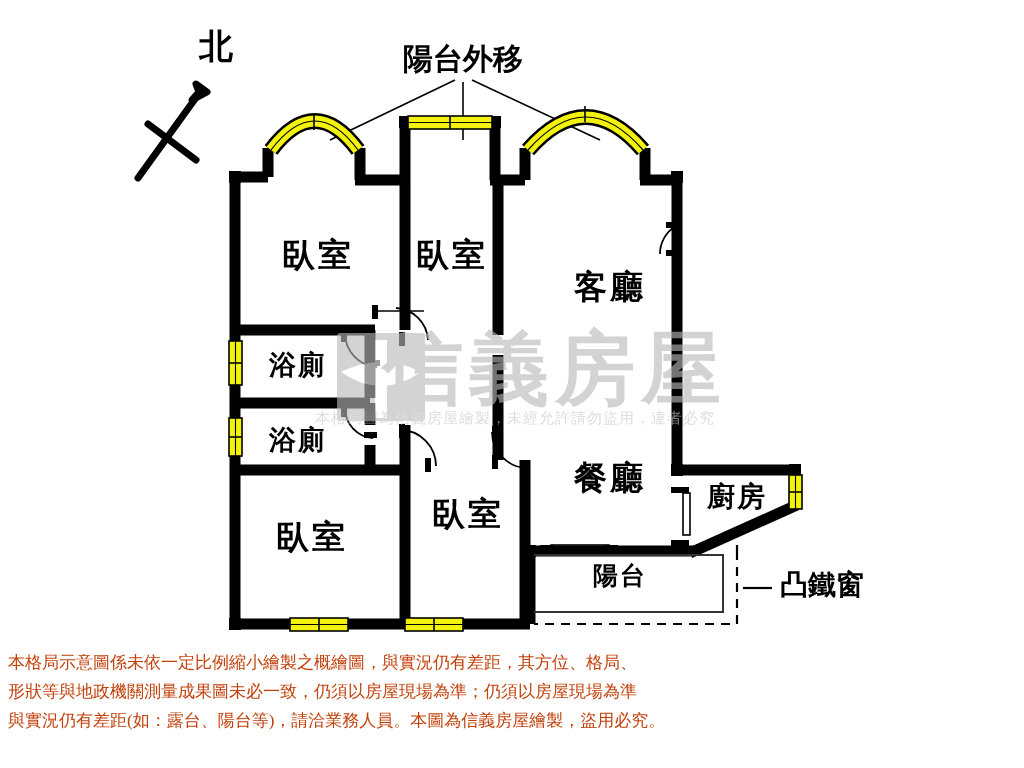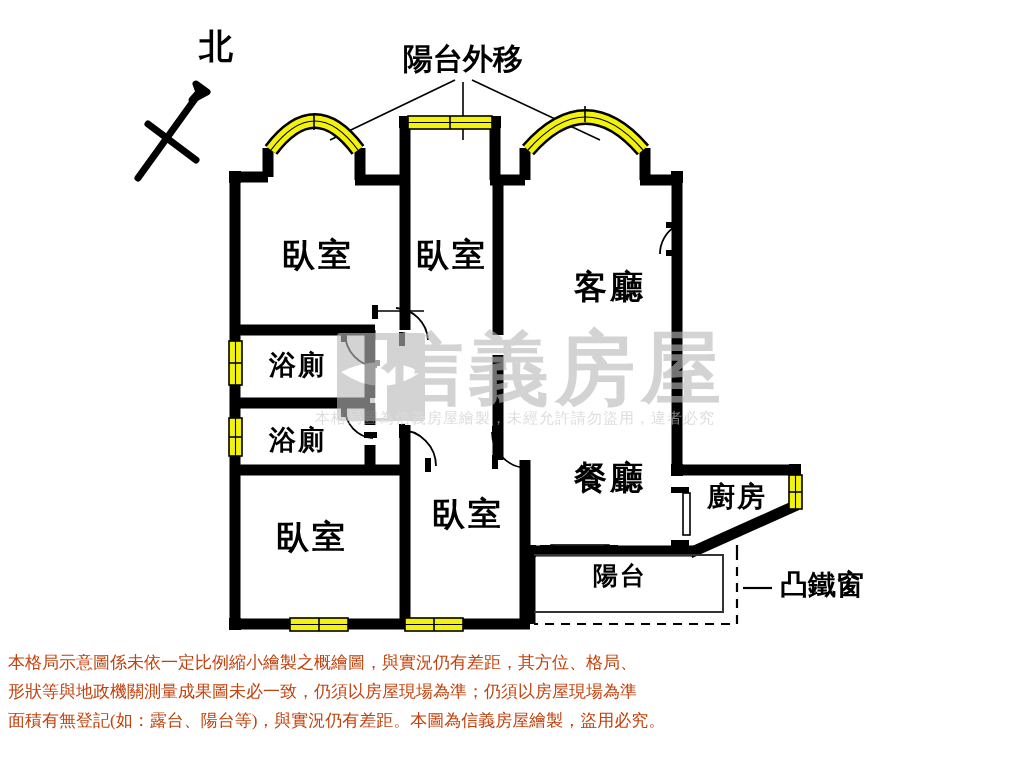--- a/index.html
+++ b/index.html
@@ -287,16 +287,16 @@
     <text class="room-label" x="312" y="540" style="font-size:33px; letter-spacing:3px">臥室</text>
     <text class="room-label" x="468" y="517" style="font-size:33px; letter-spacing:3px">臥室</text>
     <text class="room-label" x="737" y="500" style="font-size:28px; letter-spacing:2px">廚房</text>
     <text class="room-label" x="620" y="578" style="font-size:25px; letter-spacing:2px">陽台</text>
 
   </svg>
 
   <div id="disclaimer" style="position:absolute; left:8px; top:648px; width:1008px;">
     <span class="dl-line">本格局示意圖係未依一定比例縮小繪製之概繪圖，與實況仍有差距，其方位、格局、</span>
     <span class="dl-line">形狀等與地政機關測量成果圖未必一致，仍須以房屋現場為準；仍須以房屋現場為準</span>
-    <span class="dl-line">面積有無登記(如：露台、陽台等)，與實況仍有差距。本圖為信義房屋繪製，盜用必究。</span>
+    <span class="dl-line">與實況仍有差距(如：露台、陽台等)，請洽業務人員。本圖為信義房屋繪製，盜用必究。</span>
   </div>
 
 </div>
 
 </body></html>

